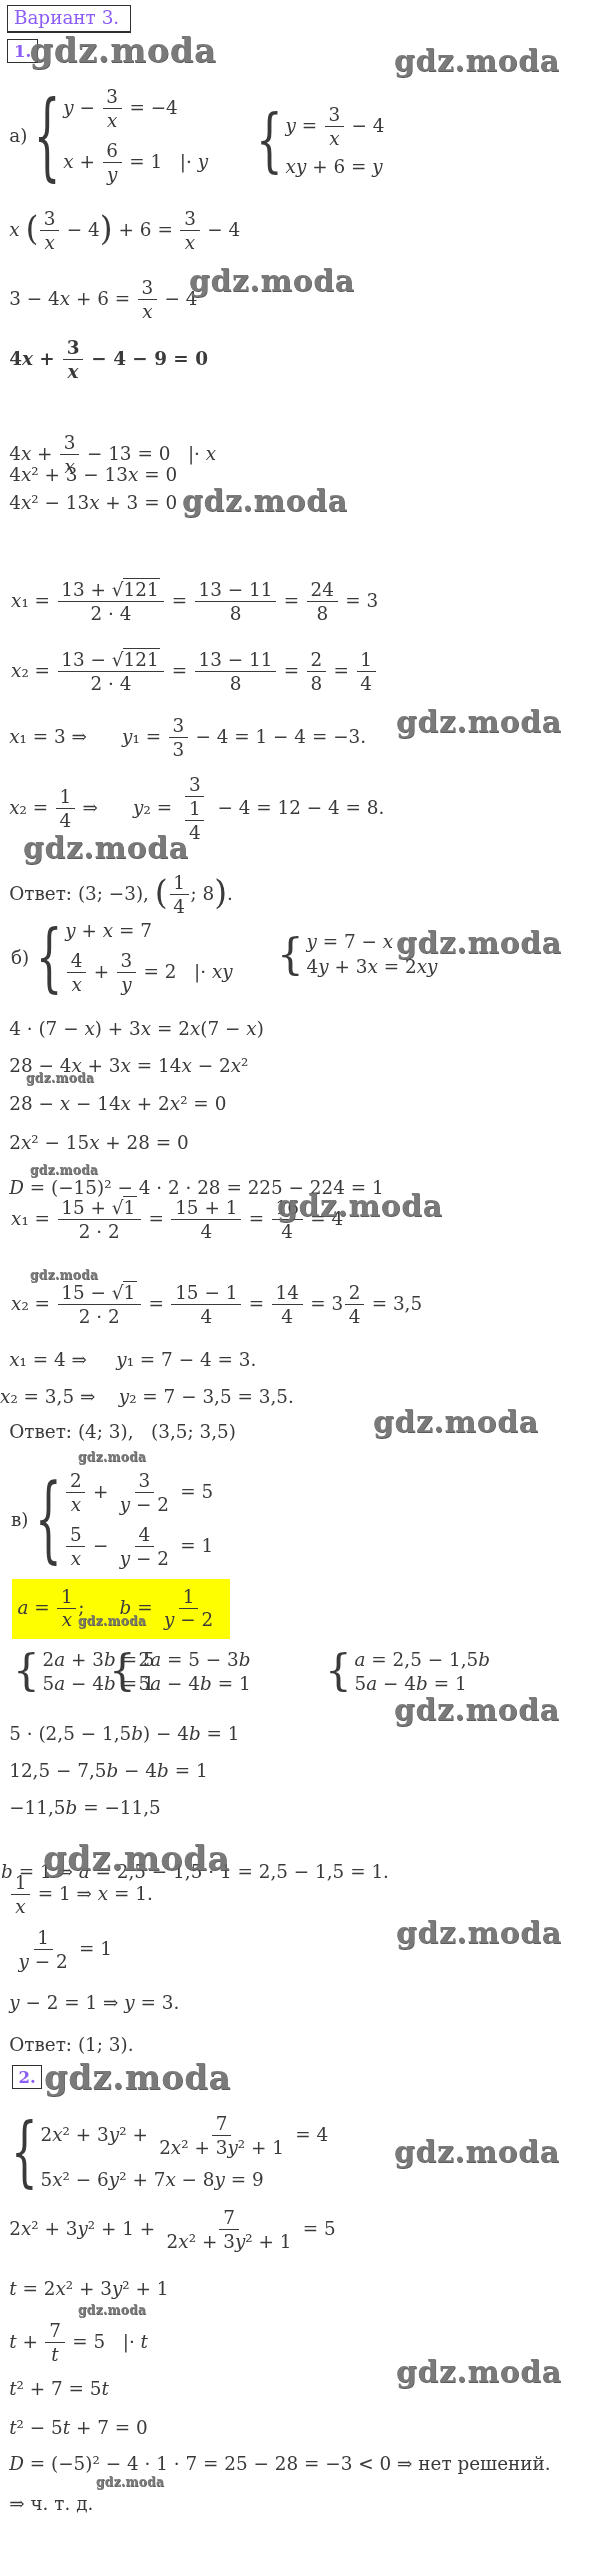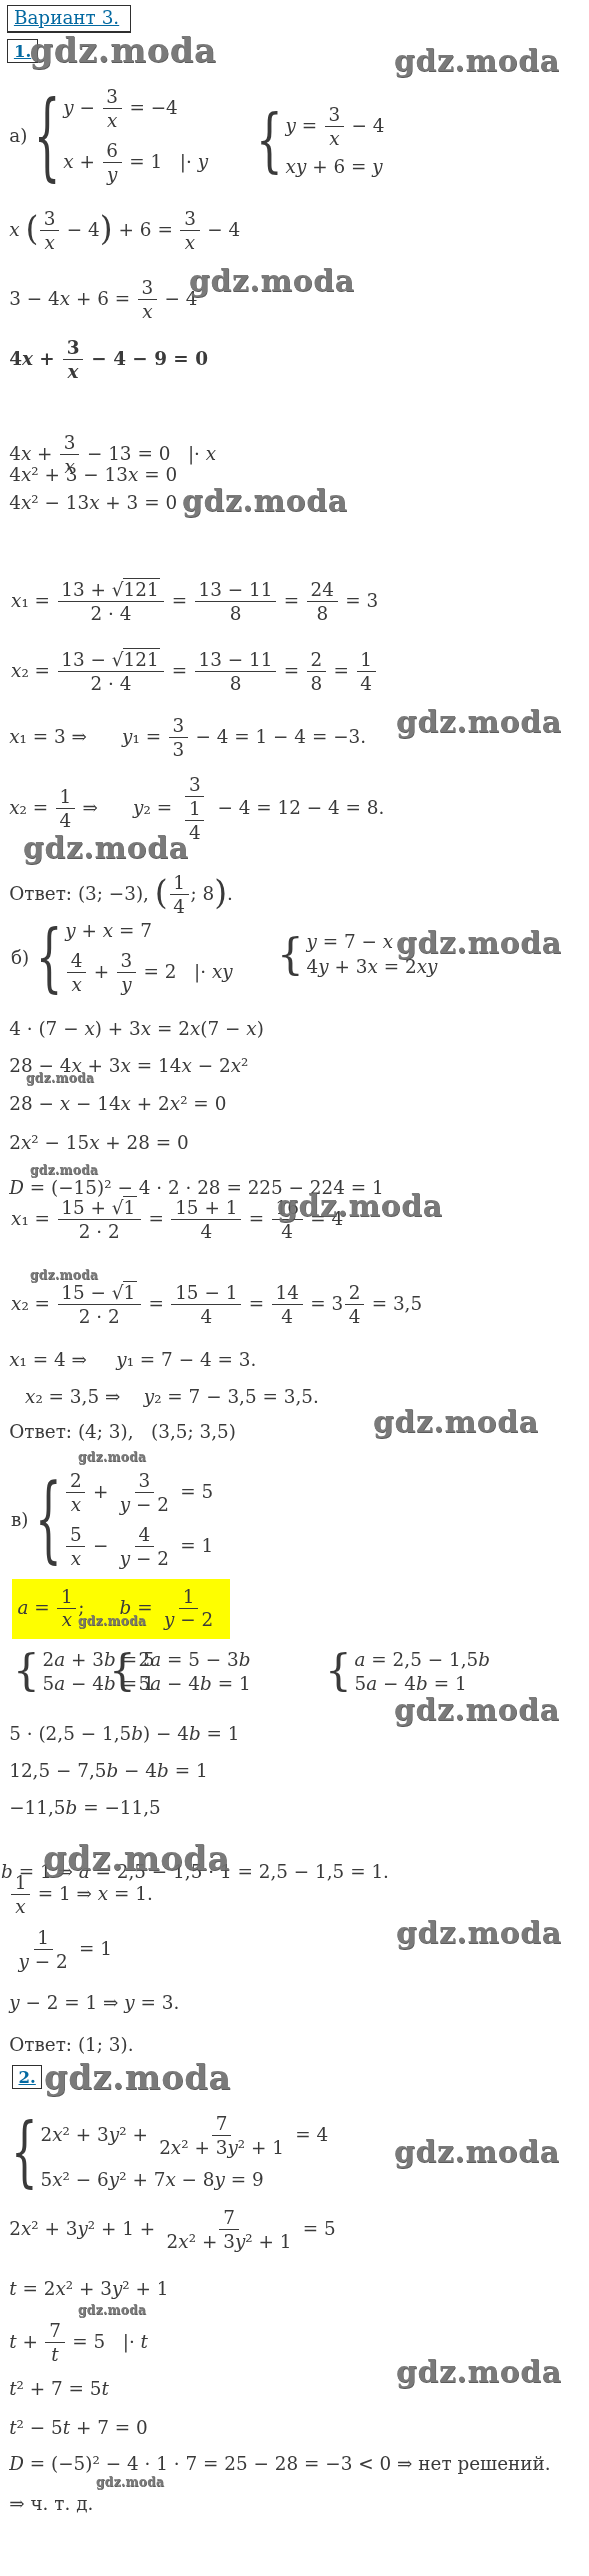--- a/index.html
+++ b/index.html
@@ -71,24 +71,23 @@
     z-index:2;
     line-height:1;
   }
   .wm-xl{font-size:34px;}
   .wm-lg{font-size:30px;}
   .wm-sm{font-size:12.4px;letter-spacing:0.2px;}
   
   .boxlab{
     position:absolute;
     border:1.5px solid #2f2f2f;
-    color:#0369a1;
+    color:#8b5cf6;
     z-index:1;
     background:#fff;
-    text-decoration:underline;
   }
   .box-variant{font-size:18.4px;padding:1.8px 11px 2.8px 5.5px;border-bottom-width:2.8px;}
   .box-num{font-size:16.6px;font-weight:bold;padding:0.9px 5.5px;}
 </style>
 </head>
 <body>
 
 <div class="page">
     <div class="boxlab box-variant" style="left: 7.4px; top: 4.6px;">Вариант 3.</div>
     <div class="boxlab box-num" style="left: 7.4px; top: 39px;">1.</div>
@@ -232,21 +231,21 @@
         <span class="num">15 − 1</span>
         <span class="den">4</span>
       </span> = <span class="frac">
         <span class="num">14</span>
         <span class="den">4</span>
       </span> = 3<span class="frac">
         <span class="num">2</span>
         <span class="den">4</span>
       </span> = 3,5</div>
     <div class="math" style="left: 9.2px; top: 1348px;"><i>x</i>₁ = 4 ⇒ &nbsp;&nbsp;&nbsp; <i>y</i>₁ = 7 − 4 = 3.</div>
-    <div class="math" style="left: 25px; top: 1385px; text-align: center;"><i>x</i>₂ = 3,5 ⇒ &nbsp;&nbsp; <i>y</i>₂ = 7 − 3,5 = 3,5.</div>
+    <div class="math" style="left: 0; top: 1385px; text-align: center;"><i>x</i>₂ = 3,5 ⇒ &nbsp;&nbsp; <i>y</i>₂ = 7 − 3,5 = 3,5.</div>
     <div class="math" style="left: 9.2px; top: 1420px;">Ответ: (4; 3), &nbsp; (3,5; 3,5)</div>
     <div class="wm wm-lg" style="left: 373px; top: 1407px;">gdz.moda</div>
     <div class="wm wm-sm" style="left: 78px; top: 1451px;">gdz.moda</div>
     <div class="system" style="left: 11px; top: 1466px;">
       <span class="sys-label">в)</span>
       <span class="brace" style="transform: scaleY(2.23);">{</span>
       <div class="sys-rows" style="height: 107px;">
         <div class="sys-row"><span class="frac">
             <span class="num">2</span>
             <span class="den"><i>x</i></span>

